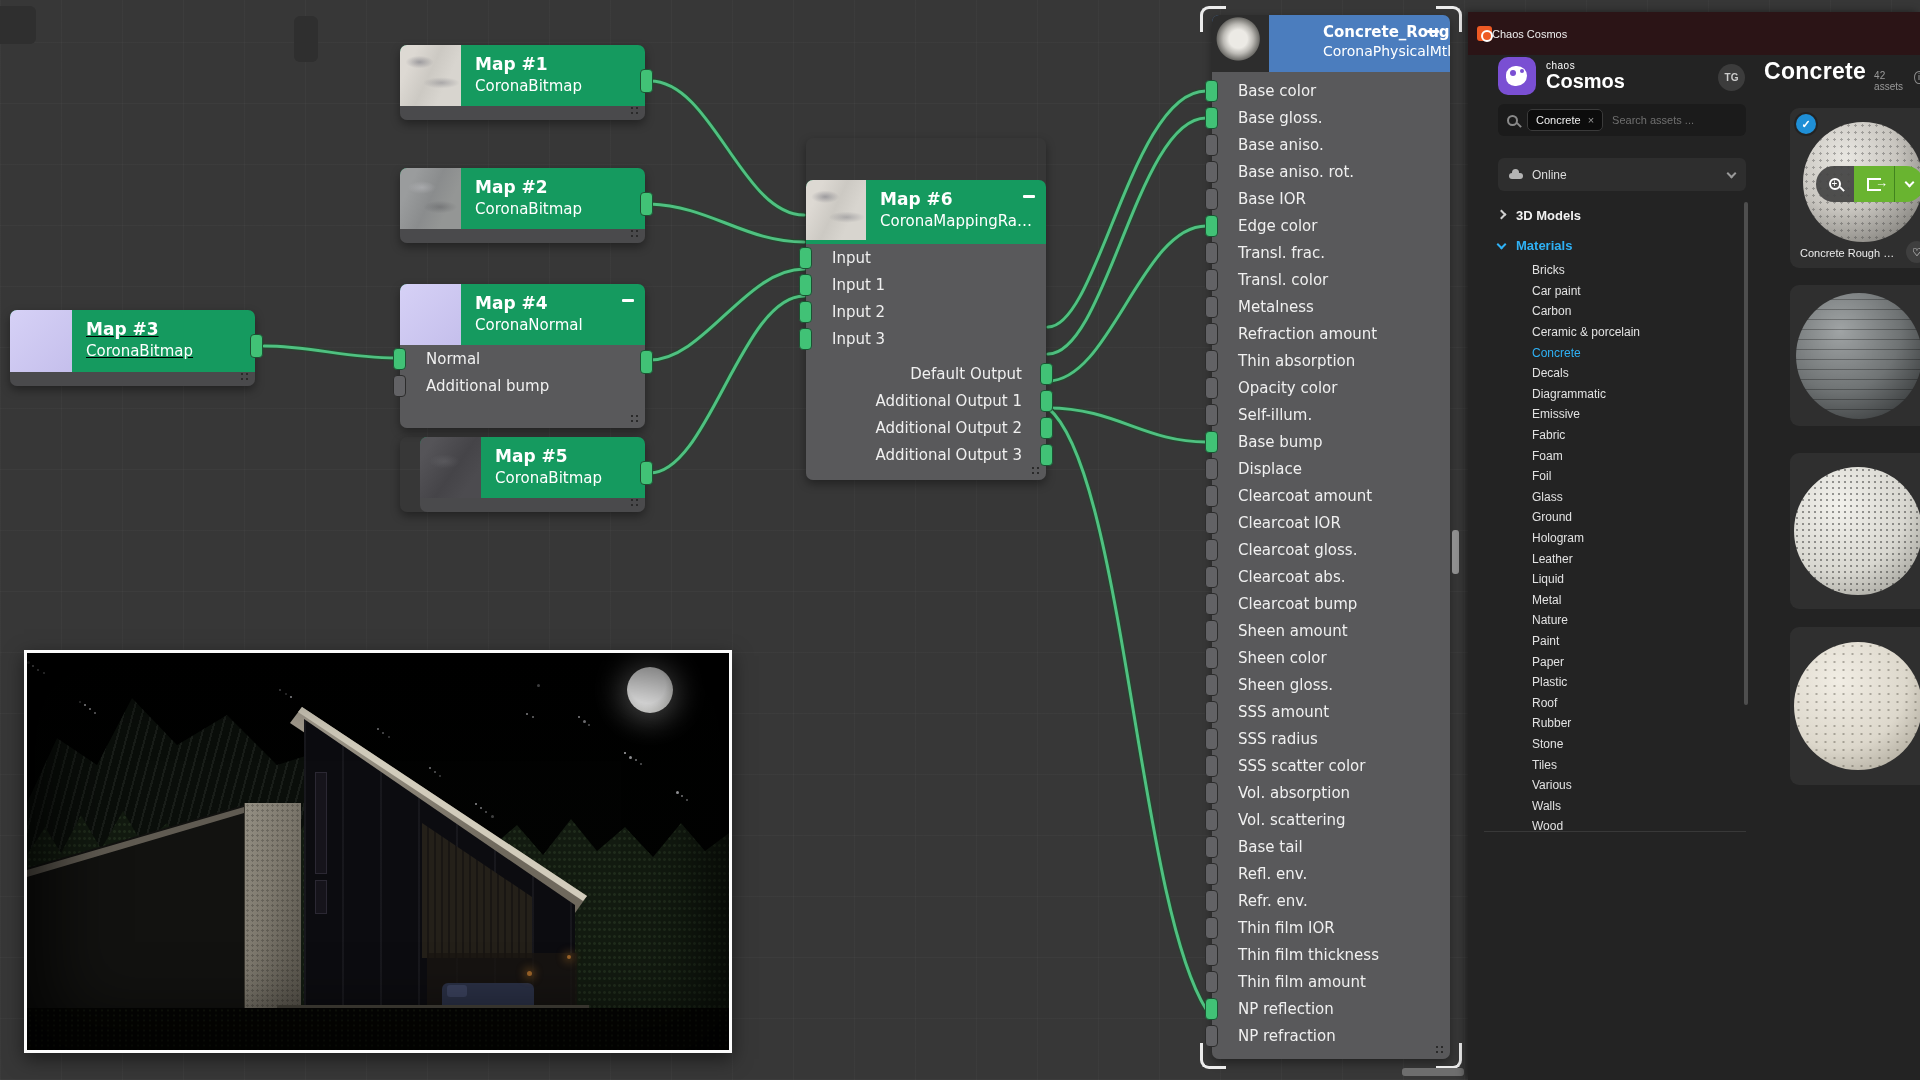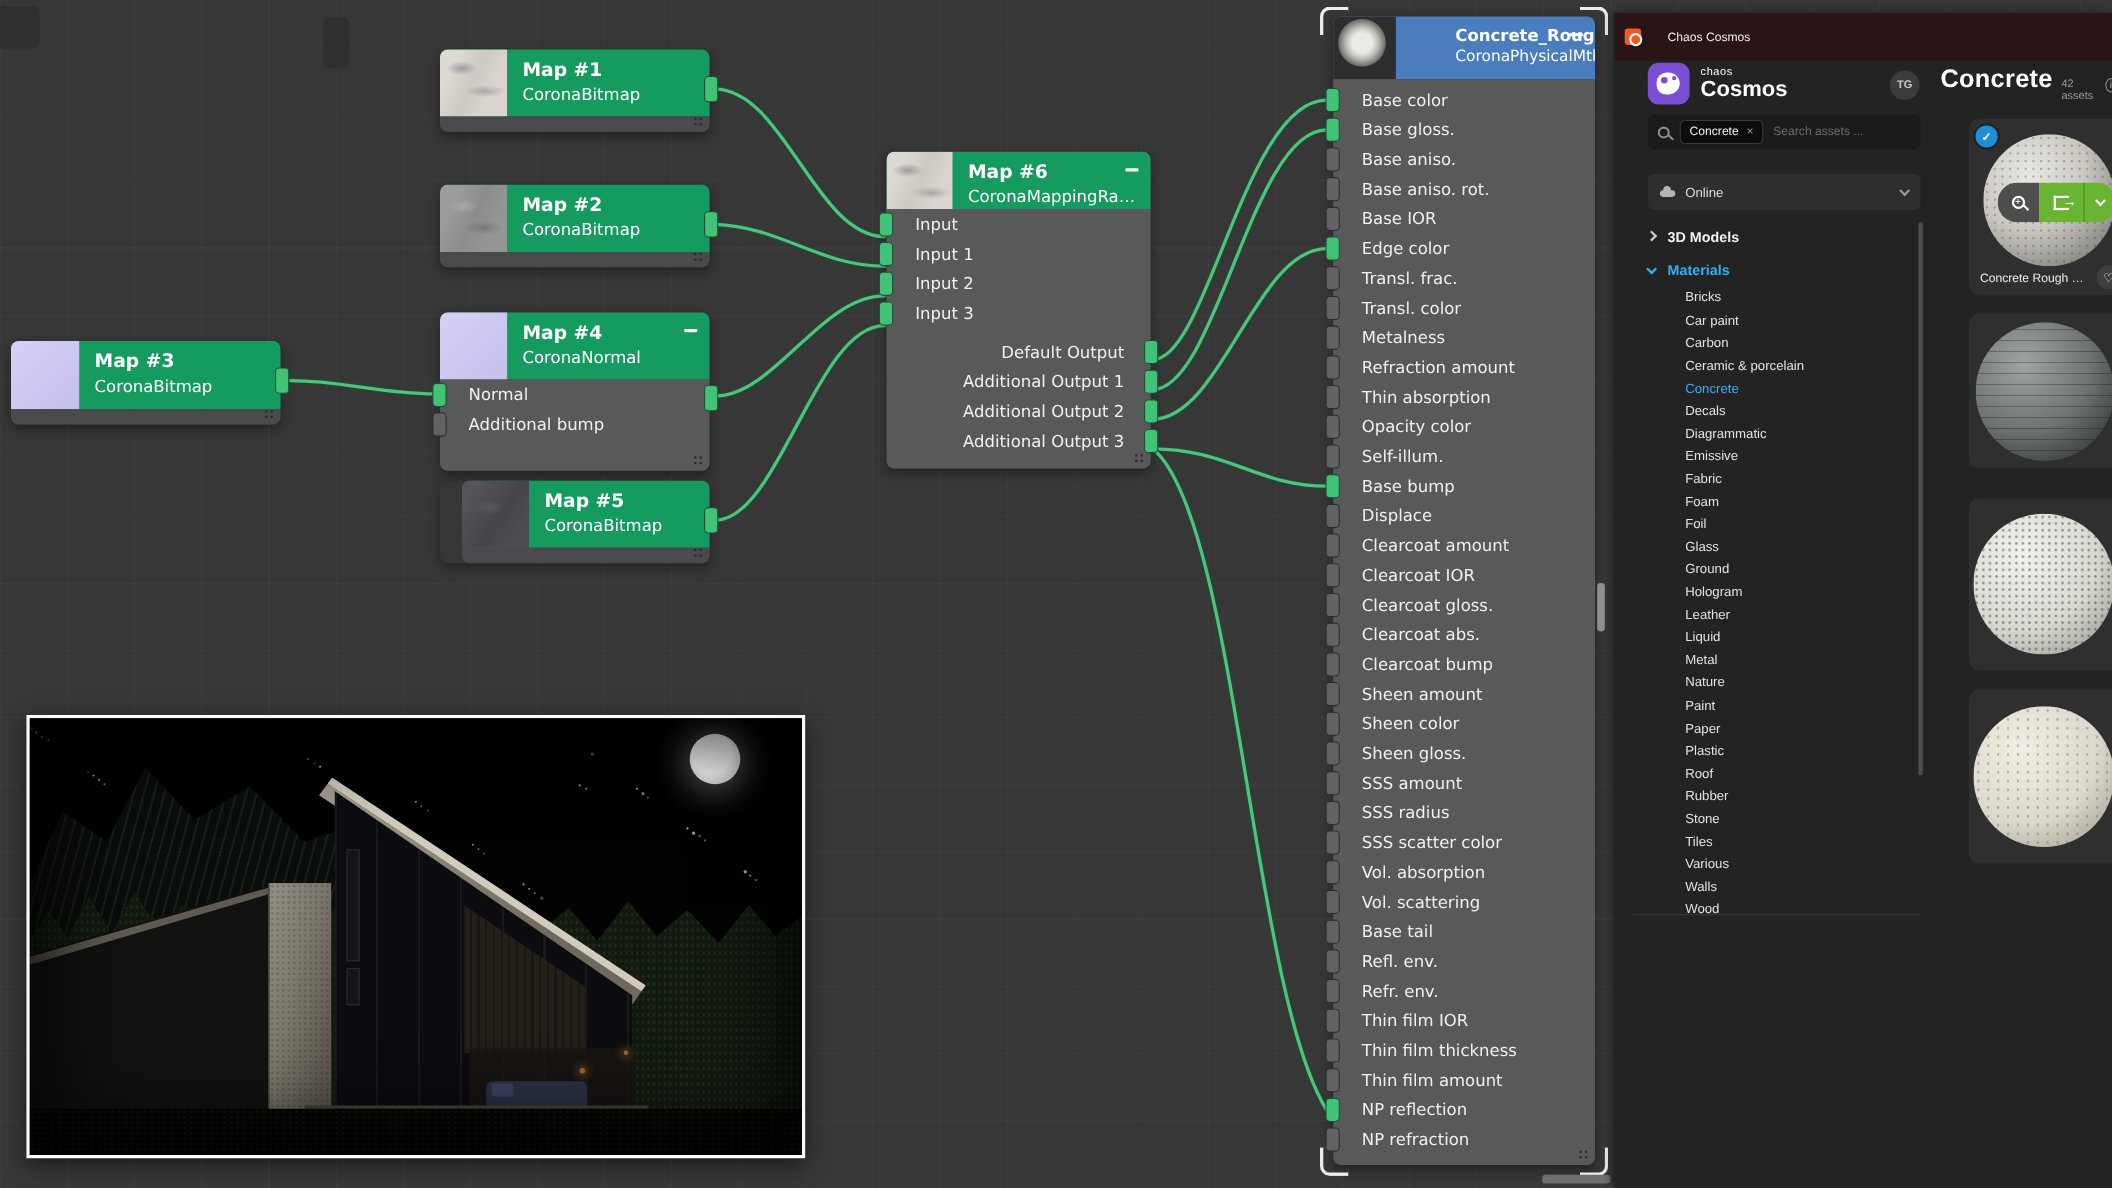--- a/index.html
+++ b/index.html
@@ -110,21 +110,21 @@
       linear-gradient(105deg,#948f83,#7d786d 40%,#5f5b52 75%,#534f47);
     background-size:5px 5px, 100% 100%; }
   .deck { left:250px; top:352px; width:312px; height:3px; background:#45423a; }
   .ground { left:0; top:355px; width:702px; height:42px; background-color:#050503;
     background-image:radial-gradient(rgba(85,115,60,.14) 1px, transparent 1.5px); background-size:6px 5px; }
   .vig { inset:0; box-shadow:inset 0 0 70px 24px rgba(0,0,0,.75); }
 
   
   .cosmos { position:absolute; left:1468px; top:12px; width:452px; height:1068px; background:#232323;
     z-index:5; font-family:"Liberation Sans", sans-serif; box-shadow:-3px 0 8px rgba(0,0,0,.45); }
-  .ctitle { height:43px; background:#2b1416; display:flex; align-items:center; gap:24px; padding:0 9px; }
+  .ctitle { height:43px; background:#2b1416; display:flex; align-items:center; gap:0; padding:0 9px; }
   .corange { width:15px; height:15px; border-radius:3px; background:#ee5a24; position:relative; flex:none; }
   .corange::after { content:""; position:absolute; left:3.5px; top:3.5px; width:8px; height:8px; border:2px solid #fff; border-radius:50%; }
   .ctitletext { font-size:11px; color:#eeeeee; }
 
   .brand { position:absolute; left:30px; top:45px; display:flex; gap:10px; align-items:center; }
   .plogo { width:38px; height:38px; border-radius:10px; background:#7a4fd3; position:relative; }
   .plogo::before { content:""; position:absolute; left:8px; top:9px; width:21px; height:20px; background:#fff;
     border-radius:48% 52% 55% 45%; }
   .plogo i { position:absolute; border-radius:50%; background:#7a4fd3; }
   .plogo i.d1 { left:12px; top:13px; width:6px; height:6px; }
@@ -257,21 +257,21 @@
             <div class="t1">Map #2</div>
           <div class="t2">CoronaBitmap</div>
           </div>
       </div>
       <div class="ftr">
           <span class="grip"></span>
         </div>
       <span class="outsock"></span>
     </div>
 
-    <div class="node" style="left:10px;top:310px;width:245px;">
+    <div class="node" style="left:10px;top:310px;width:245px;text-decoration:underline;">
       <div class="hdr" style="height:62px;">
         <div class="thumb th-lavender" style="width:62px;height:62px;"></div>
         <div class="tt">
             <div class="t1">Map #3</div>
           <div class="t2">CoronaBitmap</div>
           </div>
       </div>
       <div class="ftr">
           <span class="grip"></span>
         </div>
@@ -309,21 +309,21 @@
           <div class="t2">CoronaBitmap</div>
           </div>
       </div>
       <div class="ftr">
           <span class="grip"></span>
         </div>
       <span class="outsock"></span>
     </div>
 
     <div class="node" style="left:806px;top:138px;width:240px;">
-      <div class="hdr" style="height:52px;">
+      <div class="hdr" style="height:64px;margin-top:42px;">
         <div class="thumb th-marble-light" style="width:60px;height:60px;"></div>
         <div class="tt">
             <div class="t1">Map #6</div>
           <div class="t2">CoronaMappingRa…</div>
           </div>
         <span class="minus"></span>
       </div>
       <div class="body" style="padding-bottom:12px;">
         <div id="map6-in">
             <div class="nrow">

